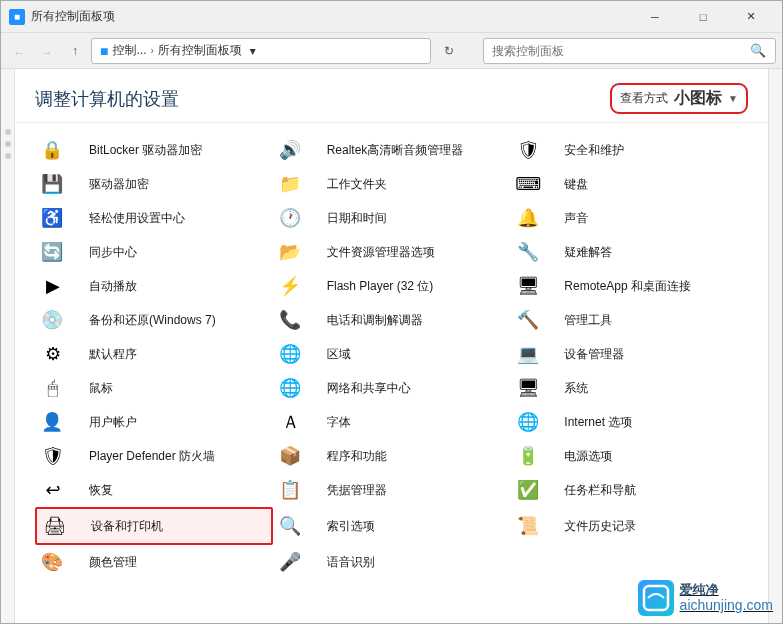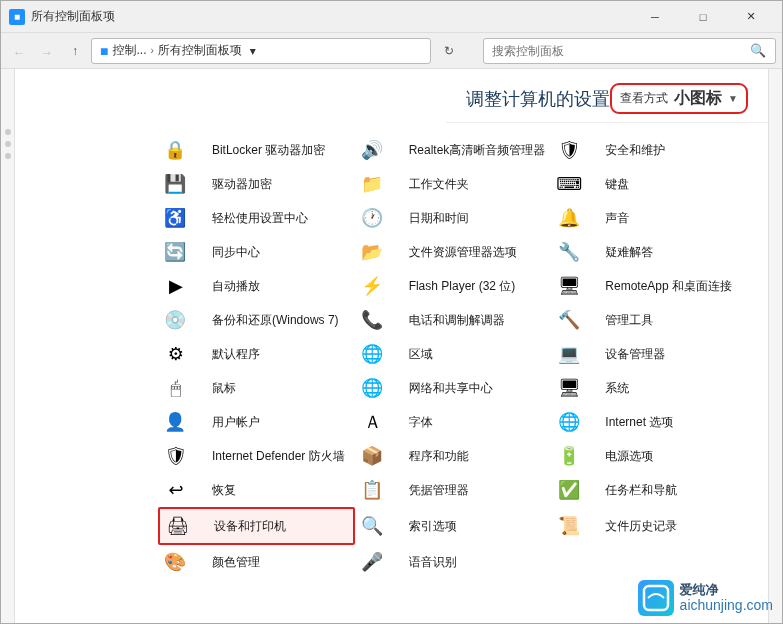--- a/index.html
+++ b/index.html
@@ -120,21 +120,20 @@
       font-size: 13px;
     }
 
     
     .content {
       flex: 1;
       display: flex;
       flex-direction: column;
       overflow: hidden;
       background: white;
-      align-items: flex-end;
     }
 
     .content-header {
       padding: 14px 20px 8px 20px;
       display: flex;
       align-items: center;
       justify-content: space-between;
       border-bottom: 1px solid #eee;
     }
     .page-title {
@@ -229,20 +228,21 @@
       border-radius: 6px;
       display: flex; align-items: center; justify-content: center;
       color: white;
       font-size: 18px;
       font-weight: bold;
     }
     .watermark-text {
       display: flex;
       flex-direction: column;
       line-height: 1.2;
+      text-decoration: underline;
     }
     .watermark-text span:first-child {
       font-size: 13px;
       color: #1a3a5c;
       font-weight: bold;
     }
     .watermark-text span:last-child {
       font-size: 14px;
       color: #1a6aaa;
     }
@@ -435,21 +435,21 @@
             <div class="item">
               <span class="item-icon">Ａ</span>
               <span class="item-label">字体</span>
             </div>
             <div class="item">
               <span class="item-icon">🌐</span>
               <span class="item-label">Internet 选项</span>
             </div>
             <div class="item">
               <span class="item-icon">🛡</span>
-              <span class="item-label">Internet Defender 防火墙</span>
+              <span class="item-label">Player Defender 防火墙</span>
             </div>
             <div class="item">
               <span class="item-icon">📦</span>
               <span class="item-label">程序和功能</span>
             </div>
             <div class="item">
               <span class="item-icon">🔋</span>
               <span class="item-label">电源选项</span>
             </div>
             <div class="item">

